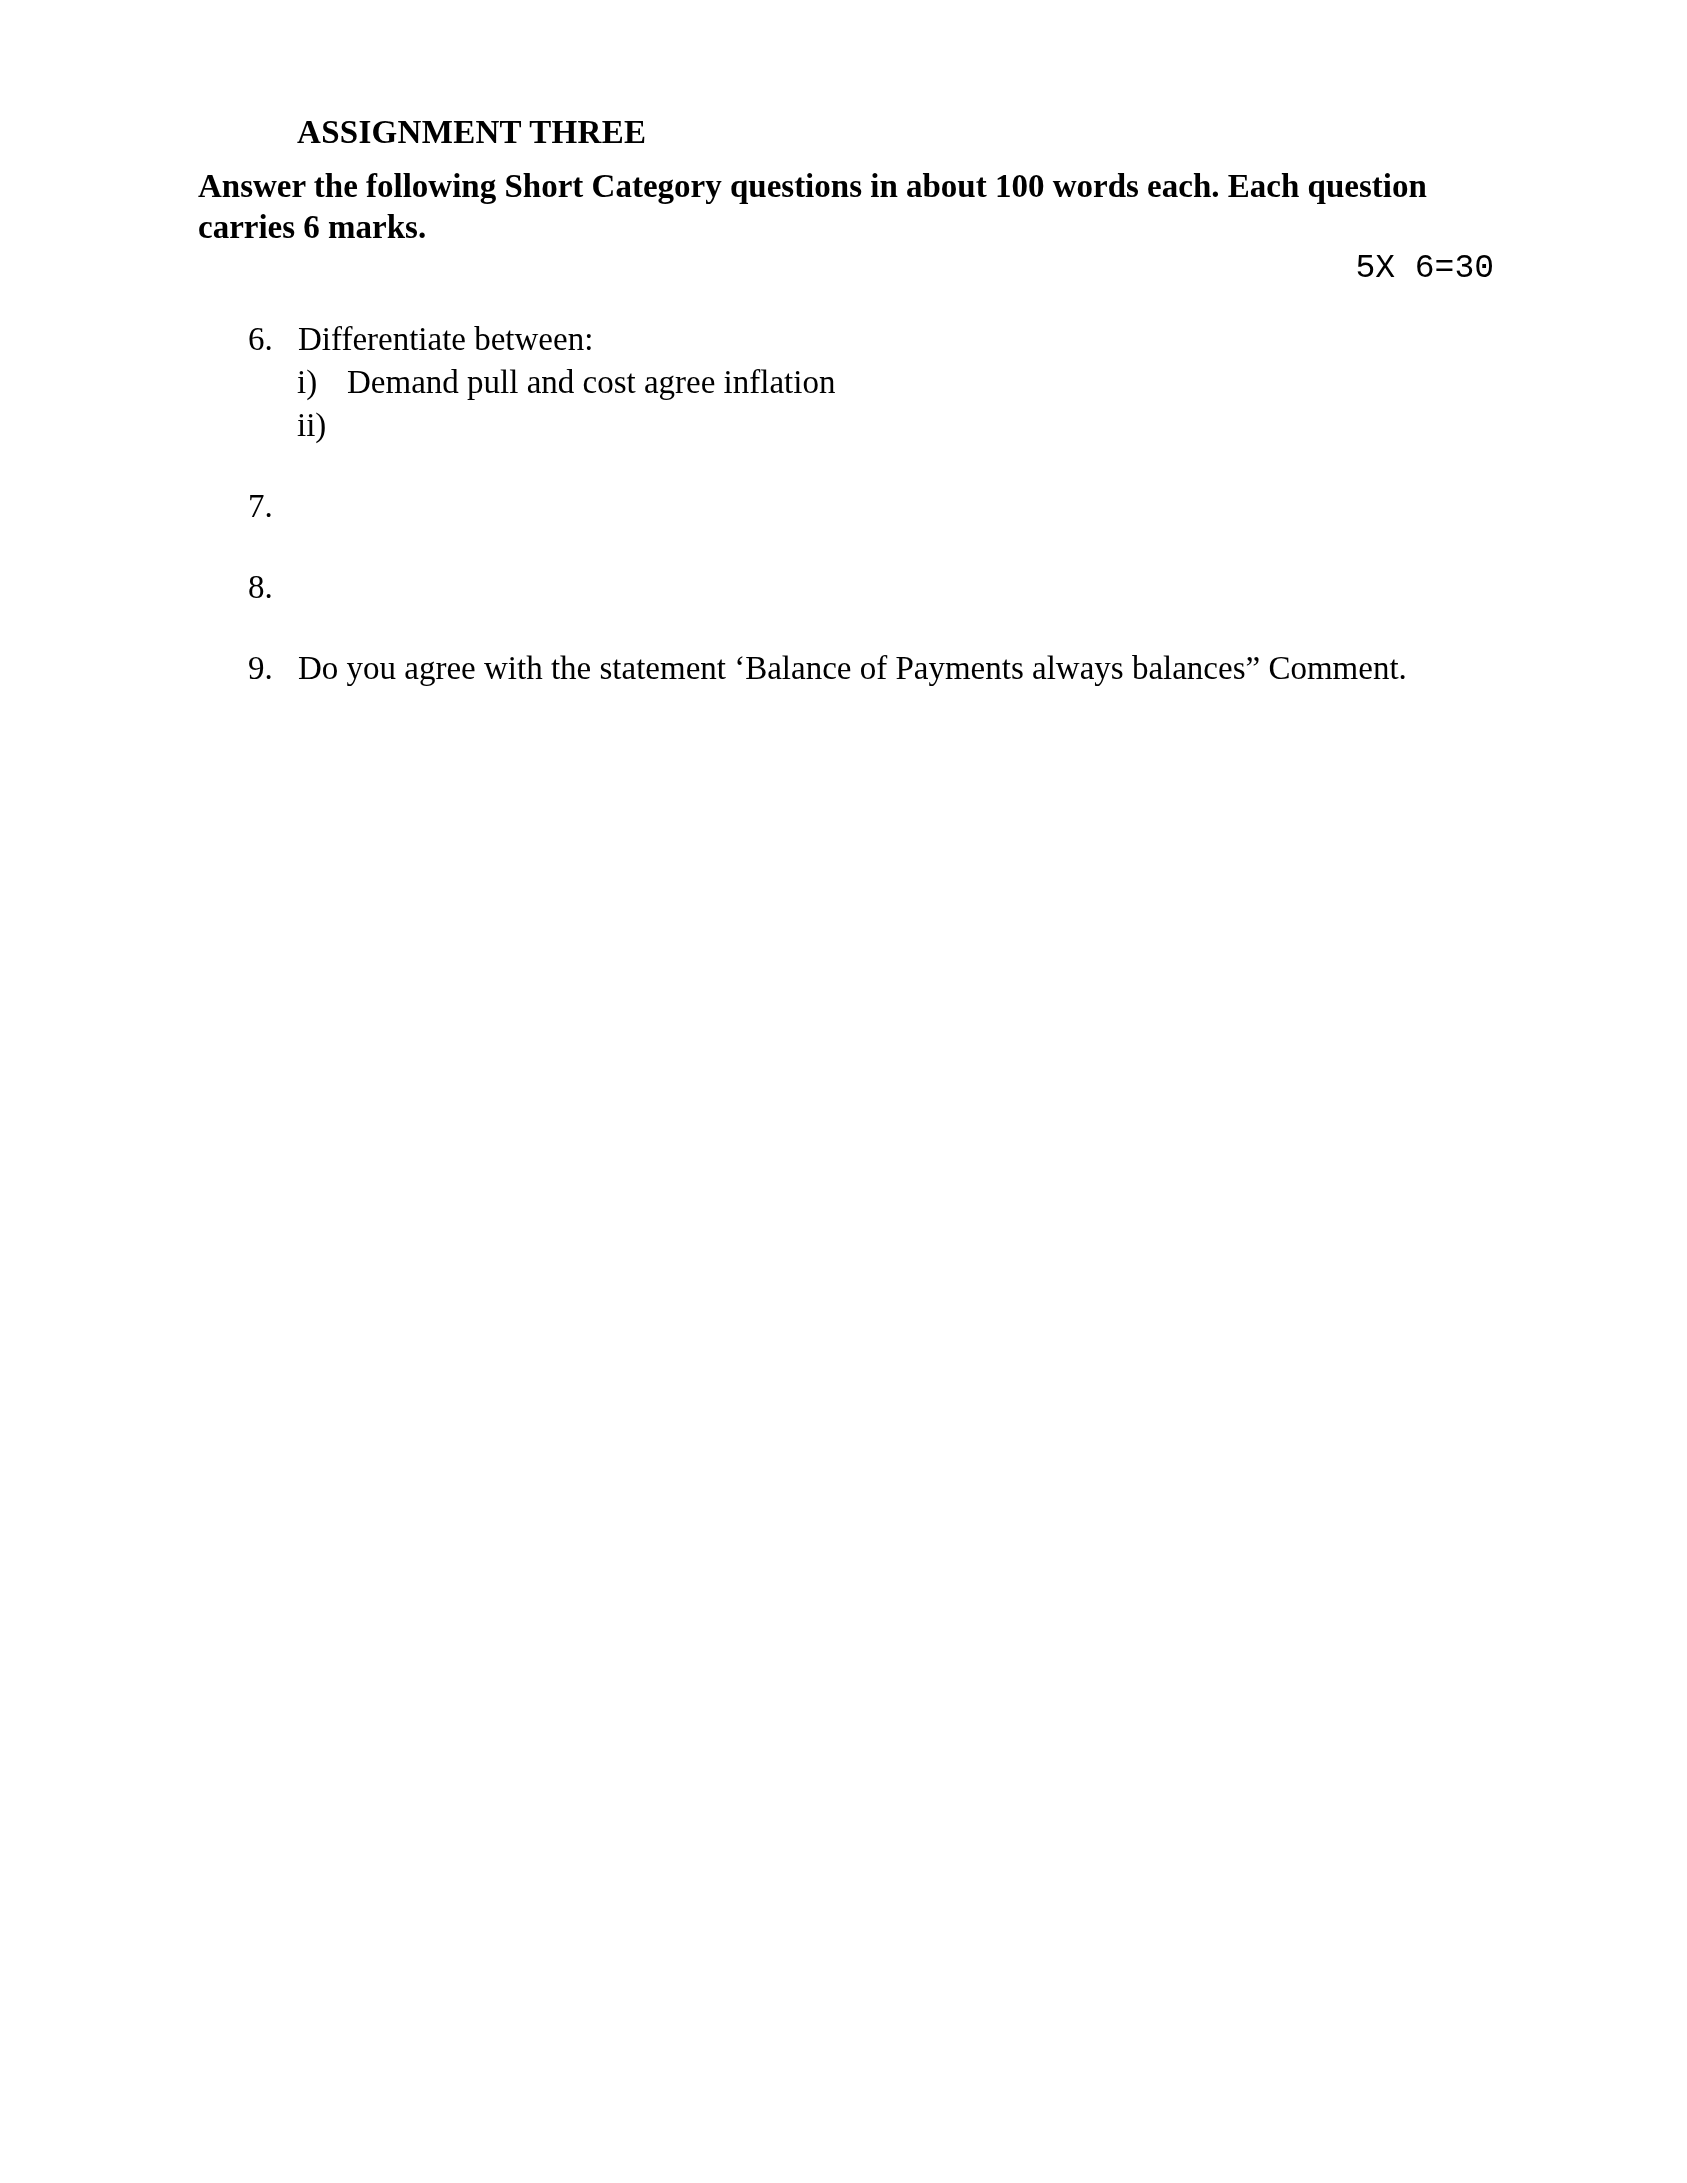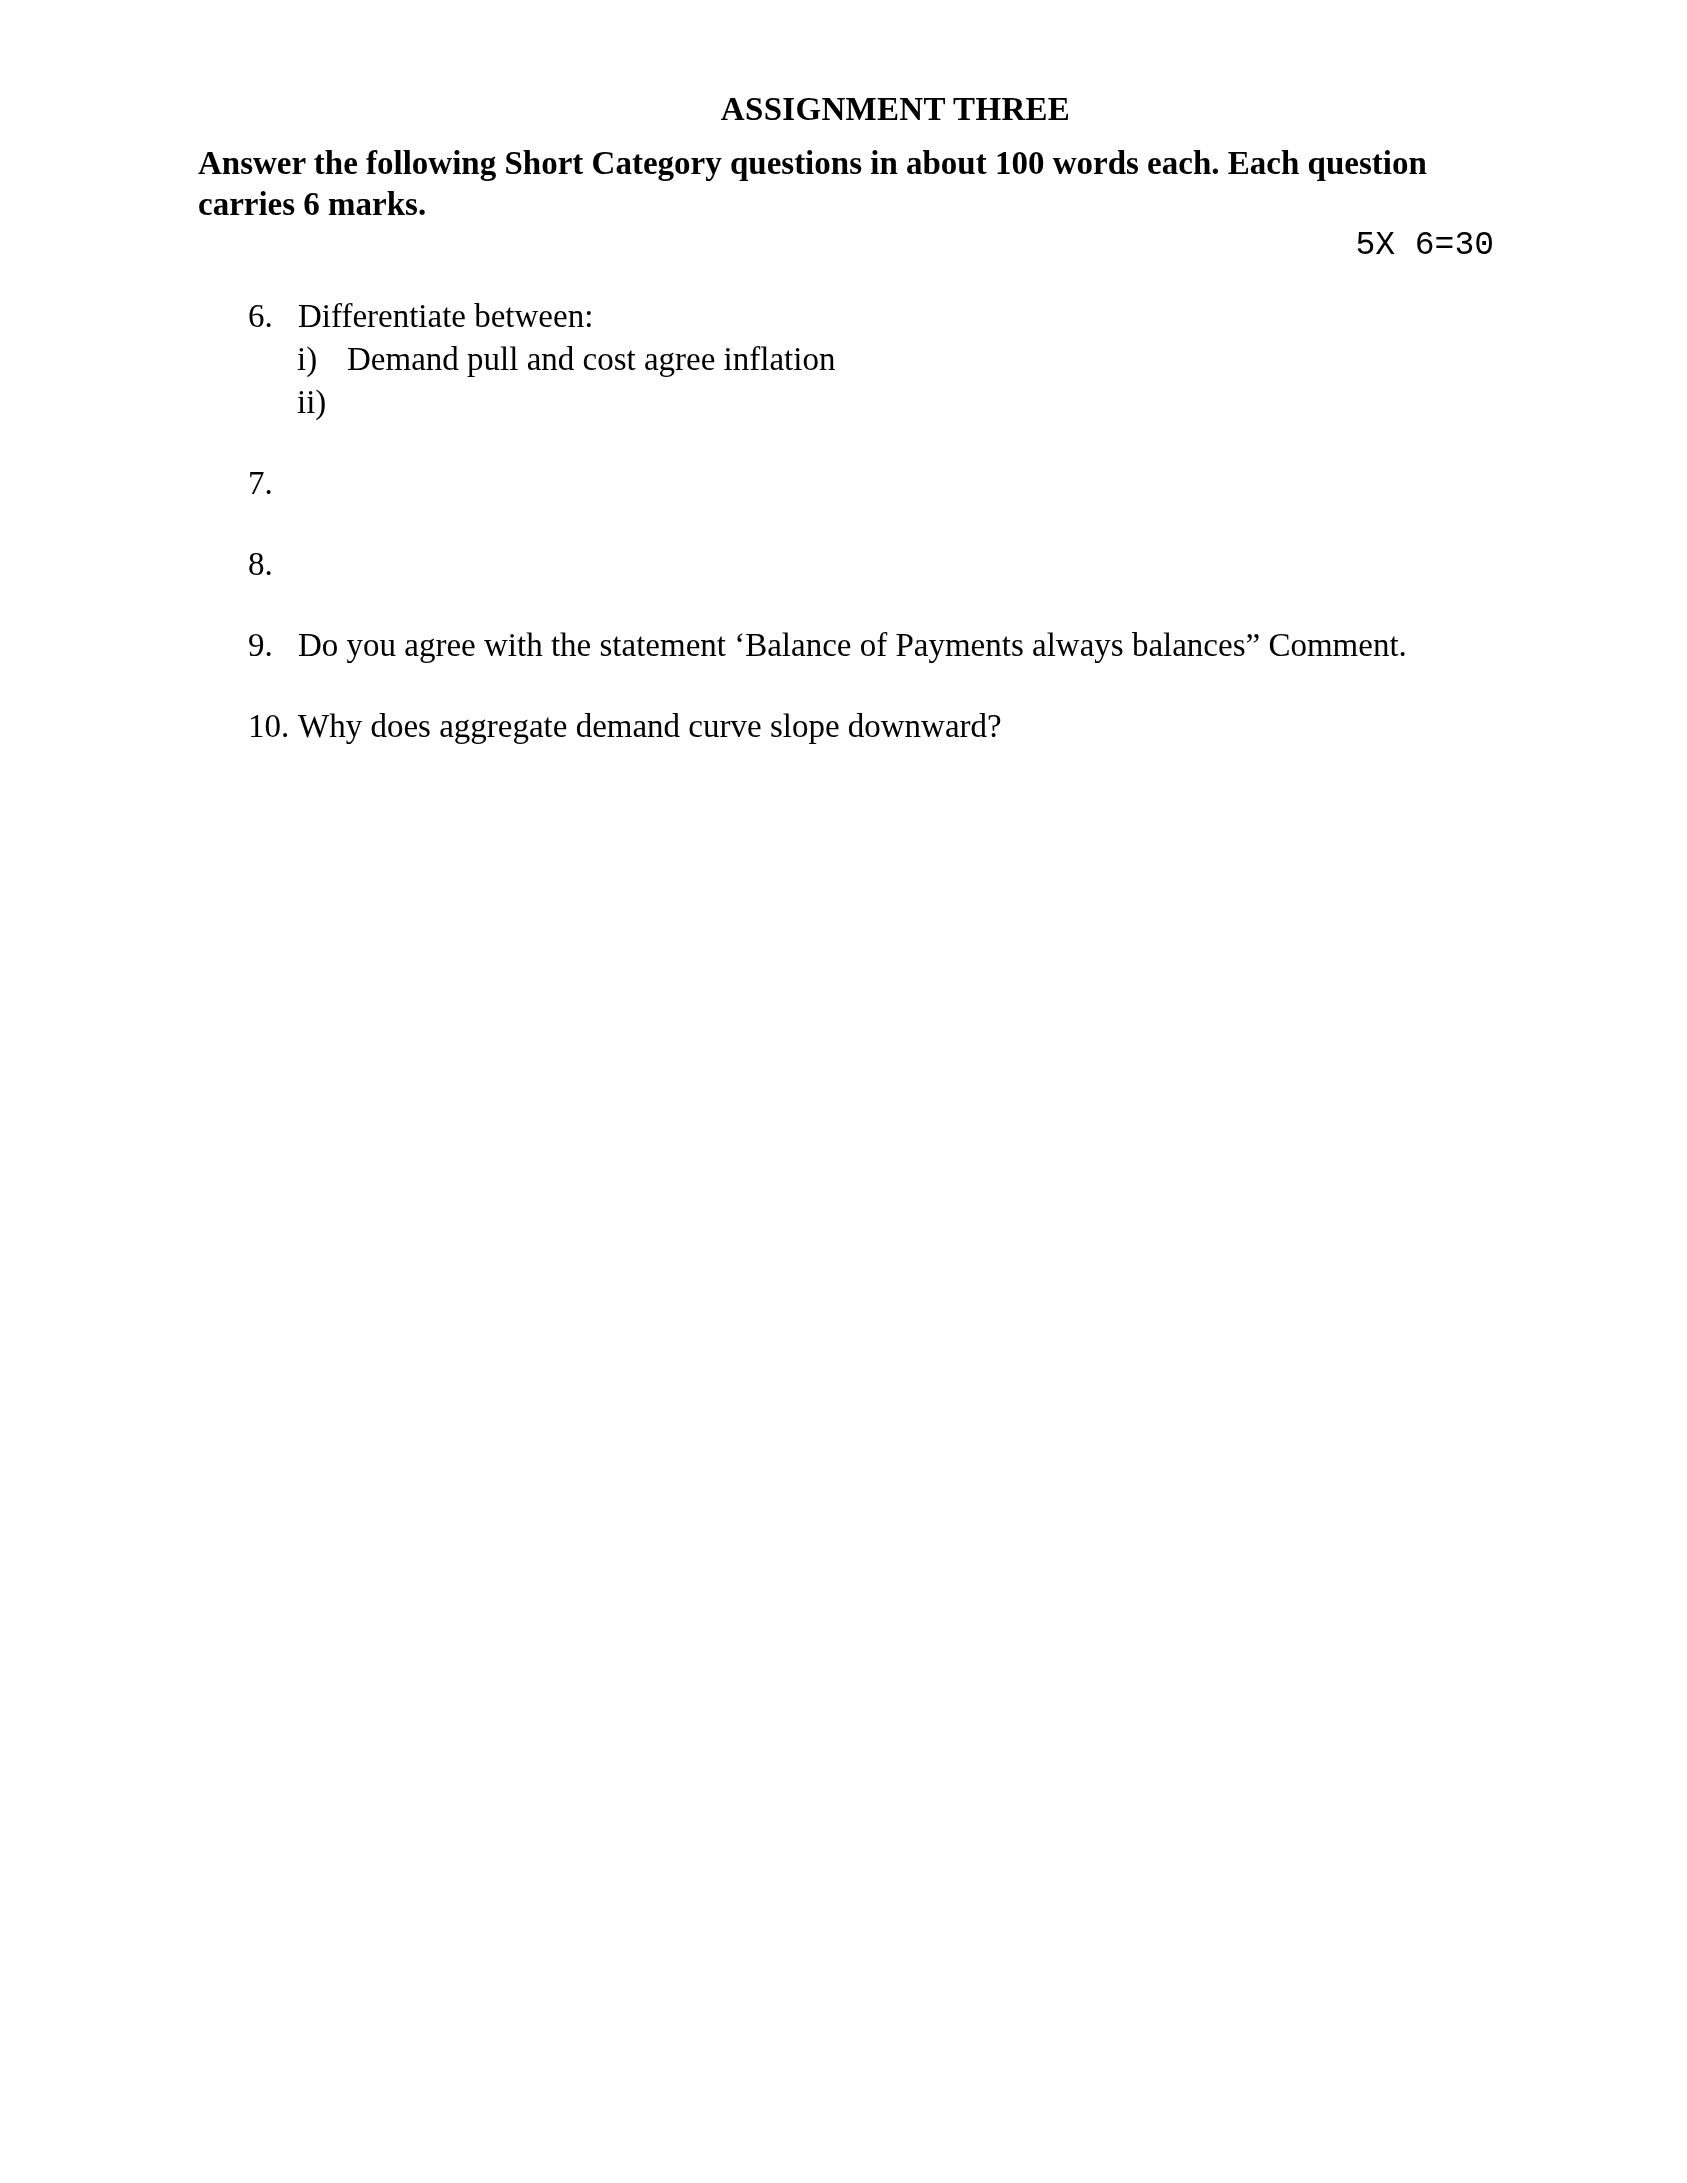--- a/index.html
+++ b/index.html
@@ -12,23 +12,22 @@
     font-size: 33px;
     overflow: hidden;
   }
   .page {
     width: 1687px;
     height: 2183px;
     background: #ffffff;
     padding: 0 193px 0 198px;
   }
   .doc-title {
-    margin-top: 89px;
+    margin-top: 112px;
     padding-left: 99px;          
-    text-align: center;
     font-weight: bold;
     line-height: 41px;
     letter-spacing: 0.3px;
   }
   .instructions {
     margin-top: 13px;
     font-weight: bold;
     line-height: 41px;
   }
   .marks-line {
@@ -92,20 +91,16 @@
 
     <div class="q-row q-gap">
       <span class="q-num">8.</span>
     </div>
 
     <div class="q-row q-gap">
       <span class="q-num">9.</span>
       <span class="q-text">Do you agree with the statement ‘Balance of Payments always balances” Comment.</span>
     </div>
 
-    <div class="q-row q-gap">
-      <span class="q-num">10.</span>
-      <span class="q-text">Why does aggregate demand curve slope downward?</span>
-    </div>
 
   </div>
 </div>
 
 
 </body></html>

